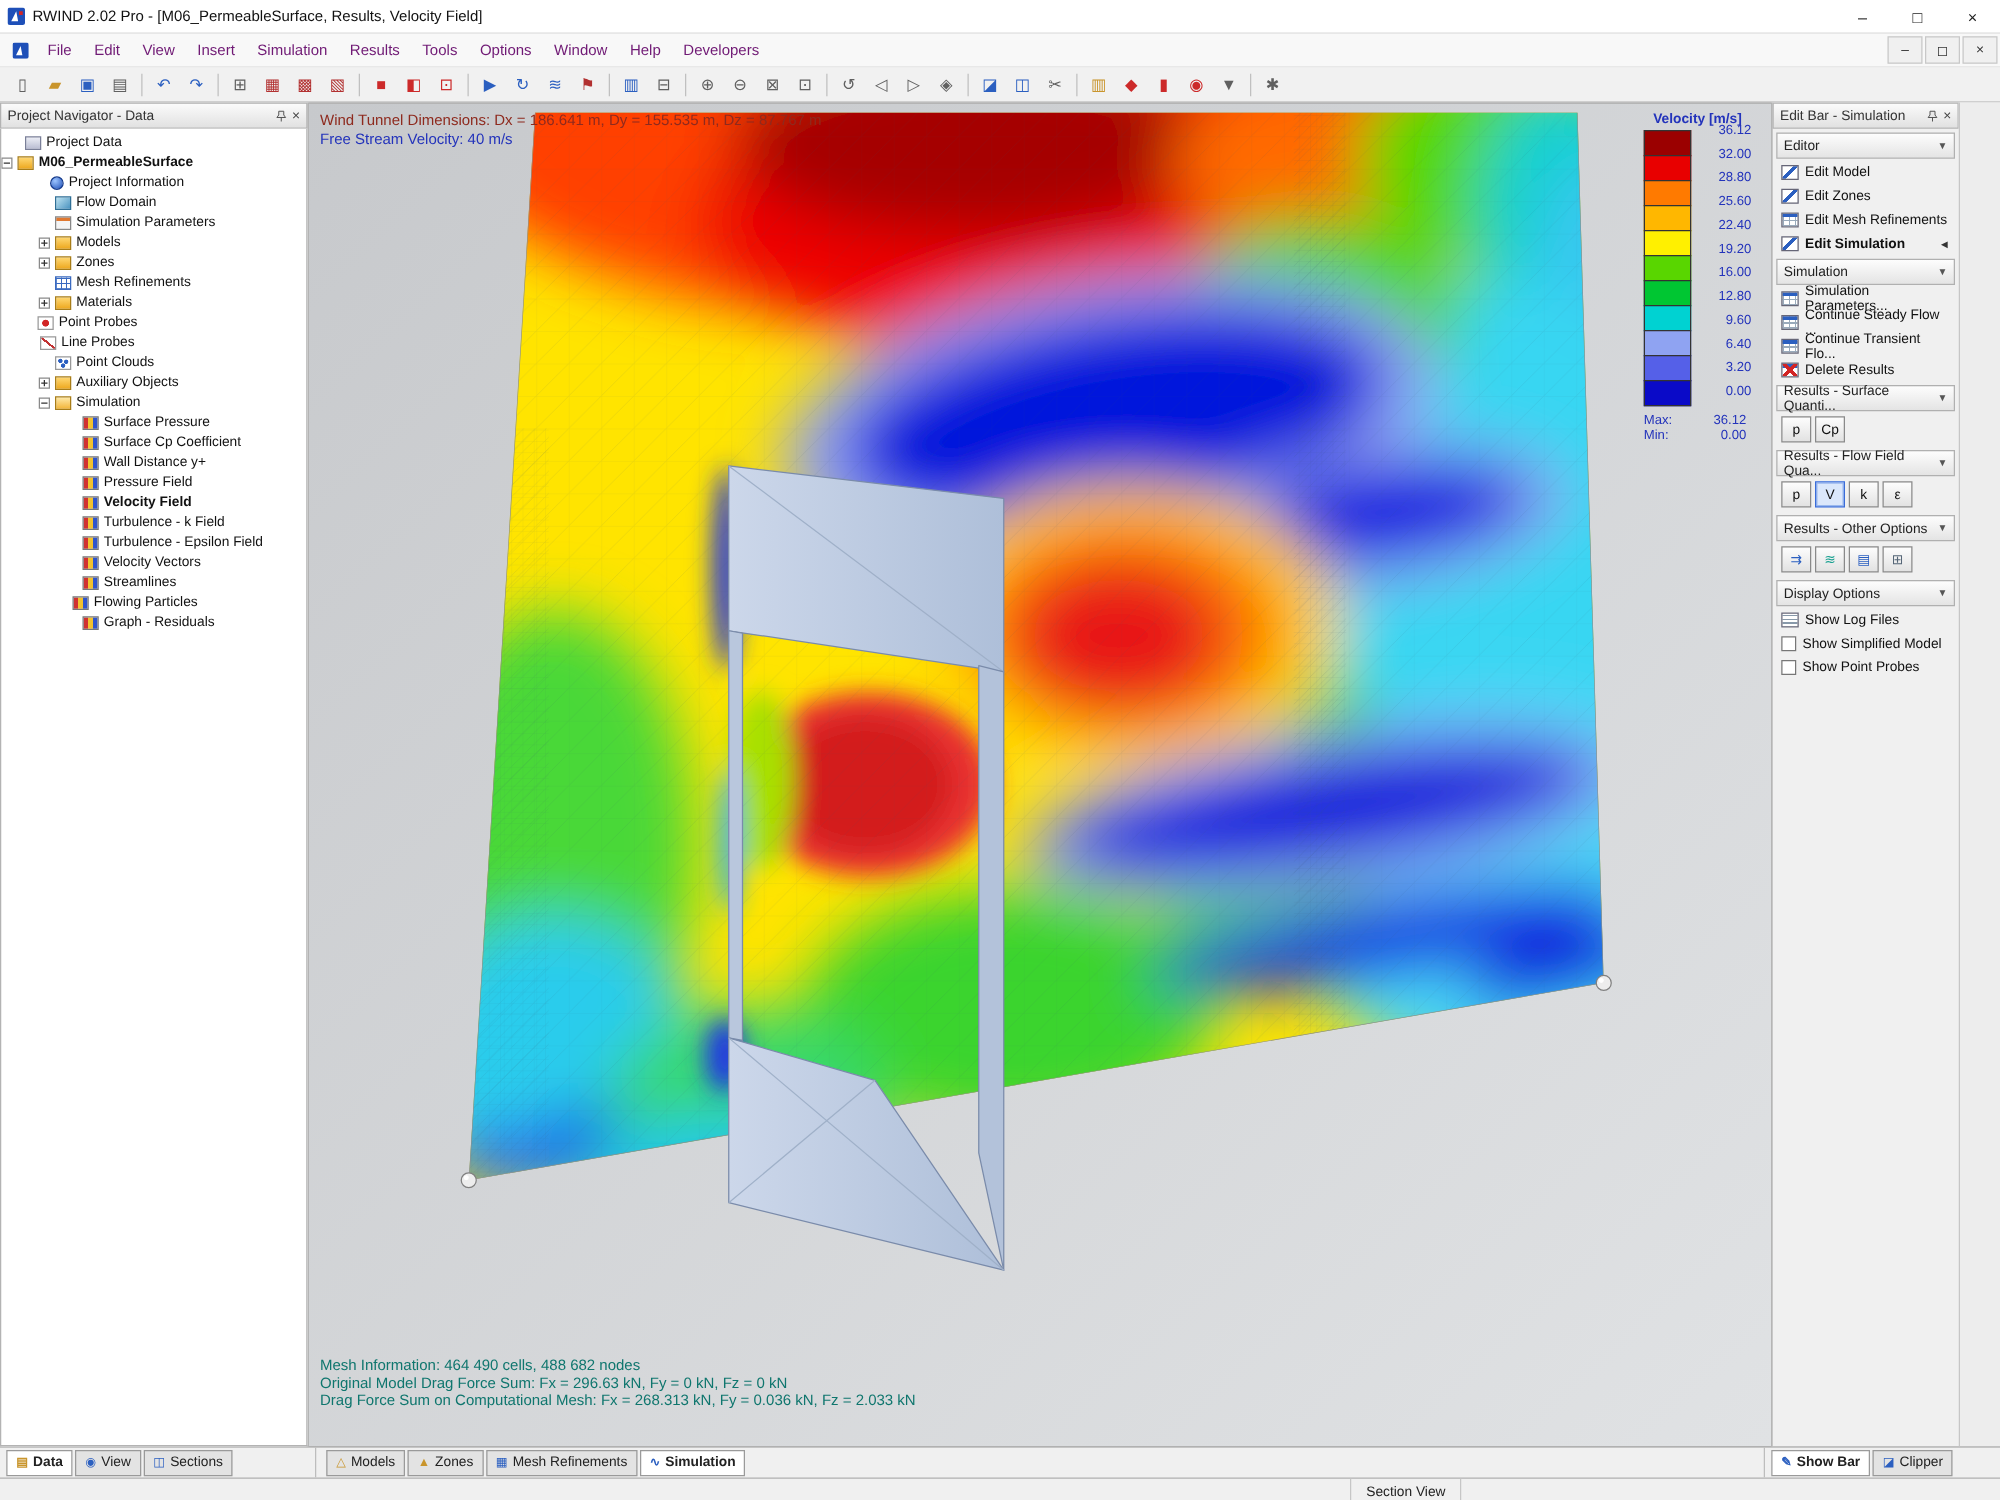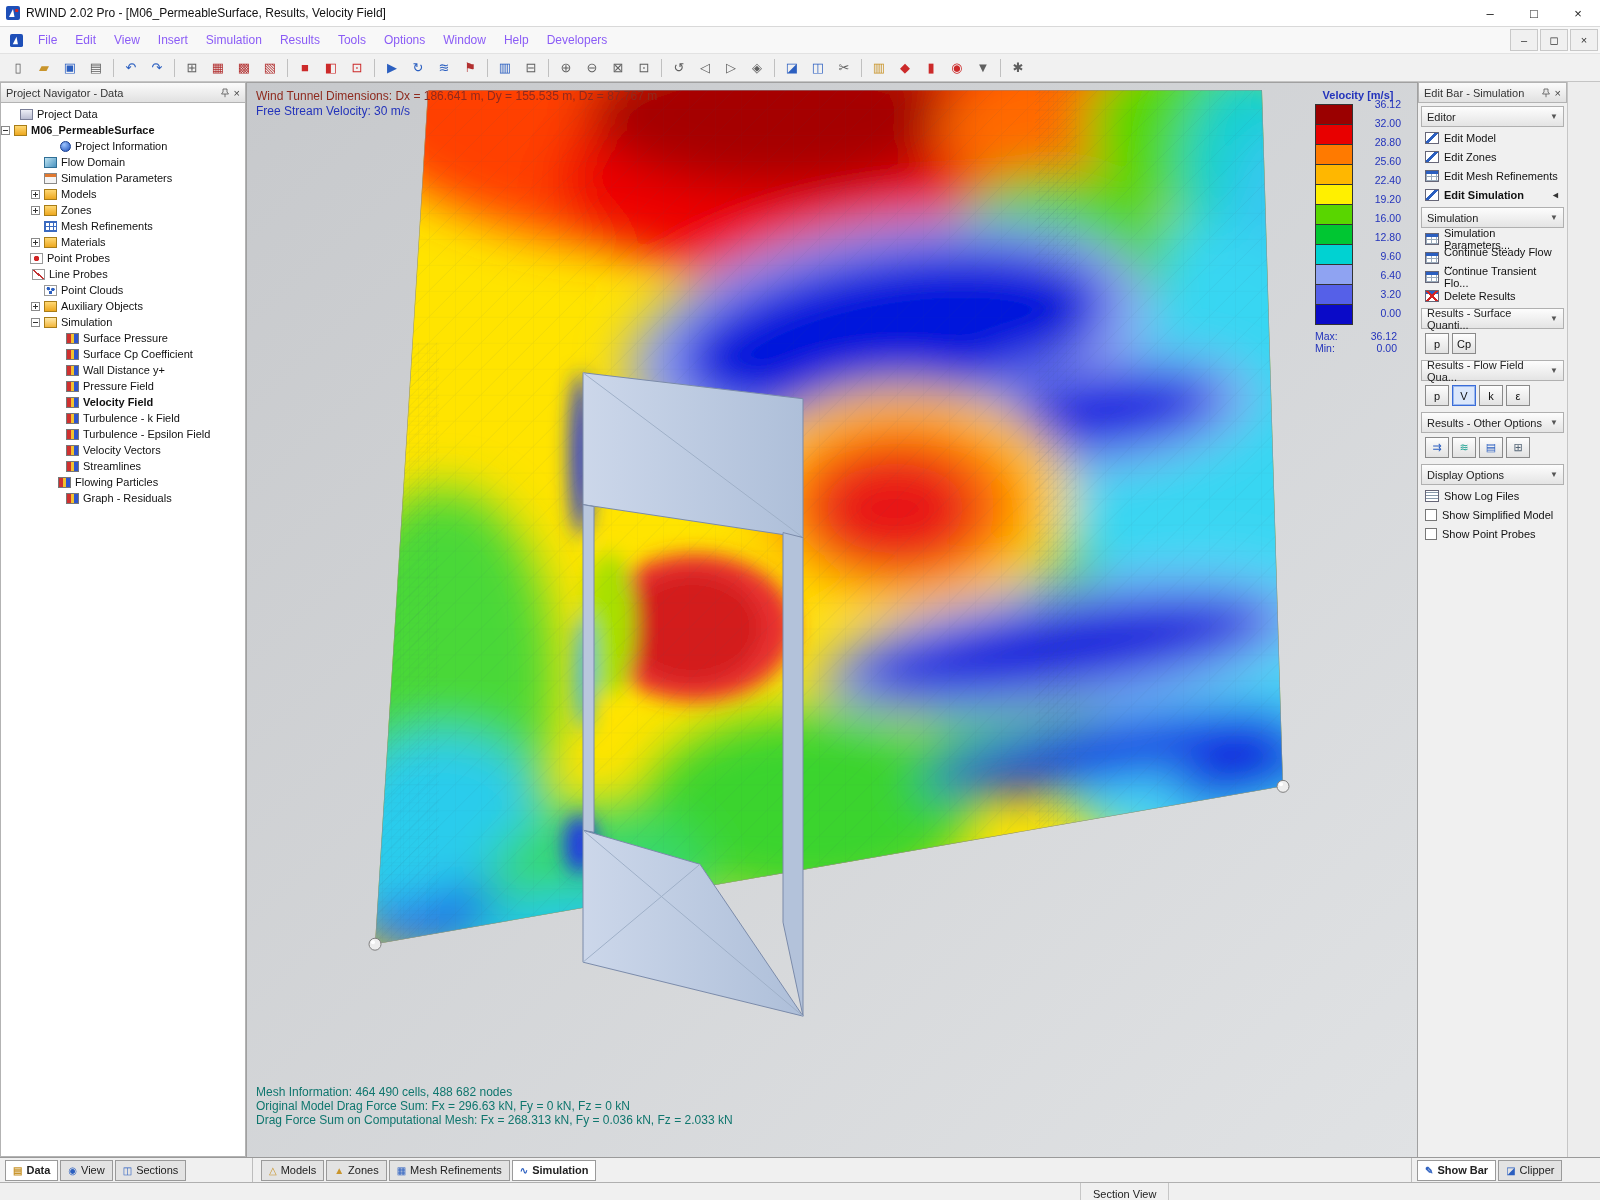--- a/index.html
+++ b/index.html
@@ -5,21 +5,21 @@
   html,body{margin:0;padding:0}
   body{width:1600px;height:1200px;font-family:"Liberation Sans",sans-serif;font-size:12px;background:#f0f0f0;overflow:hidden;color:#111}
   
   .titlebar{height:26px;background:#ffffff;display:flex;align-items:center;border-bottom:1px solid #d9d9d9}
   .appicon{margin:0 6px 0 6px;display:flex}
   .title-text{font-size:12px;color:#111}
   .titlebar .spacer{flex:1}
   .wbtn{width:44px;height:26px;display:flex;align-items:center;justify-content:center;font-size:13px;color:#222}
   
   .menubar{height:26px;background:#f8f8f8;display:flex;align-items:center;padding-left:4px;border-bottom:1px solid #e2e2e2}
-  .mitem{padding:4px 9px;color:#8b5cf6;cursor:default}
+  .mitem{padding:4px 9px;color:#701a75;cursor:default}
   .menubar .spacer{flex:1}
   .mdibtn{width:26px;height:20px;display:flex;align-items:center;justify-content:center;font-size:11px;border:1px solid #c8c8c8;background:#f0f0f0;margin-right:2px;color:#333}
   
   .toolbar{height:27px;background:#f1f1f1;display:flex;align-items:center;padding:0 5px;border-bottom:1px solid #c4c4c4}
   .tbtn{width:22px;height:20px;display:flex;align-items:center;justify-content:center;font-size:13px;margin:0 1px;border:1px solid transparent;border-radius:2px}
   .tsep{width:1px;height:18px;background:#c0c0c0;margin:0 4px}
   
   .main{display:flex;height:1075px}
   
   .nav{width:247px;background:#f0f0f0;display:flex;flex-direction:column;border-right:1px solid #a0a0a0;box-sizing:border-box}
@@ -196,21 +196,21 @@
       <div class="trow" style="padding-left:6px">
           <span class="exp none"></span>
           <span class="tico i-foldergray"></span>
           <span class="tlabel">Project Data</span>
         </div>
       <div class="trow bold" style="">
           <span class="exp minus"></span>
           <span class="tico i-folder"></span>
           <span class="tlabel">M06_PermeableSurface</span>
         </div>
-      <div class="trow" style="padding-left:46px">
+      <div class="trow" style="padding-left:26px">
           <span class="exp none"></span>
           <span class="tico i-info"></span>
           <span class="tlabel">Project Information</span>
         </div>
       <div class="trow" style="padding-left:30px">
           <span class="exp none"></span>
           <span class="tico i-domain"></span>
           <span class="tlabel">Flow Domain</span>
         </div>
       <div class="trow" style="padding-left:30px">
@@ -408,21 +408,21 @@
       <g>
         <circle cx="128" cy="862" r="6" fill="#ededed" stroke="#808080"></circle>
         <circle cx="126" cy="860" r="2" fill="#ffffff"></circle>
         <circle cx="1036" cy="704" r="6" fill="#ededed" stroke="#808080"></circle>
         <circle cx="1034" cy="702" r="2" fill="#ffffff"></circle>
       </g>
     </svg>
 
     <div class="ov-top">
       <div class="l1">Wind Tunnel Dimensions: Dx = 186.641 m, Dy = 155.535 m, Dz = 87.767 m</div>
-      <div class="l2">Free Stream Velocity: 30 m/s</div>
+      <div class="l2">Free Stream Velocity: 40 m/s</div>
     </div>
     <div class="ov-bottom">
       <div>Mesh Information: 464 490 cells, 488 682 nodes</div>
       <div>Original Model Drag Force Sum: Fx = 296.63 kN, Fy = 0 kN, Fz = 0 kN</div>
       <div>Drag Force Sum on Computational Mesh: Fx = 268.313 kN, Fy = 0.036 kN, Fz = 2.033 kN</div>
     </div>
 
     <div class="legend">
       <div class="legend-title">Velocity [m/s]</div>
       <div class="lg-body">

